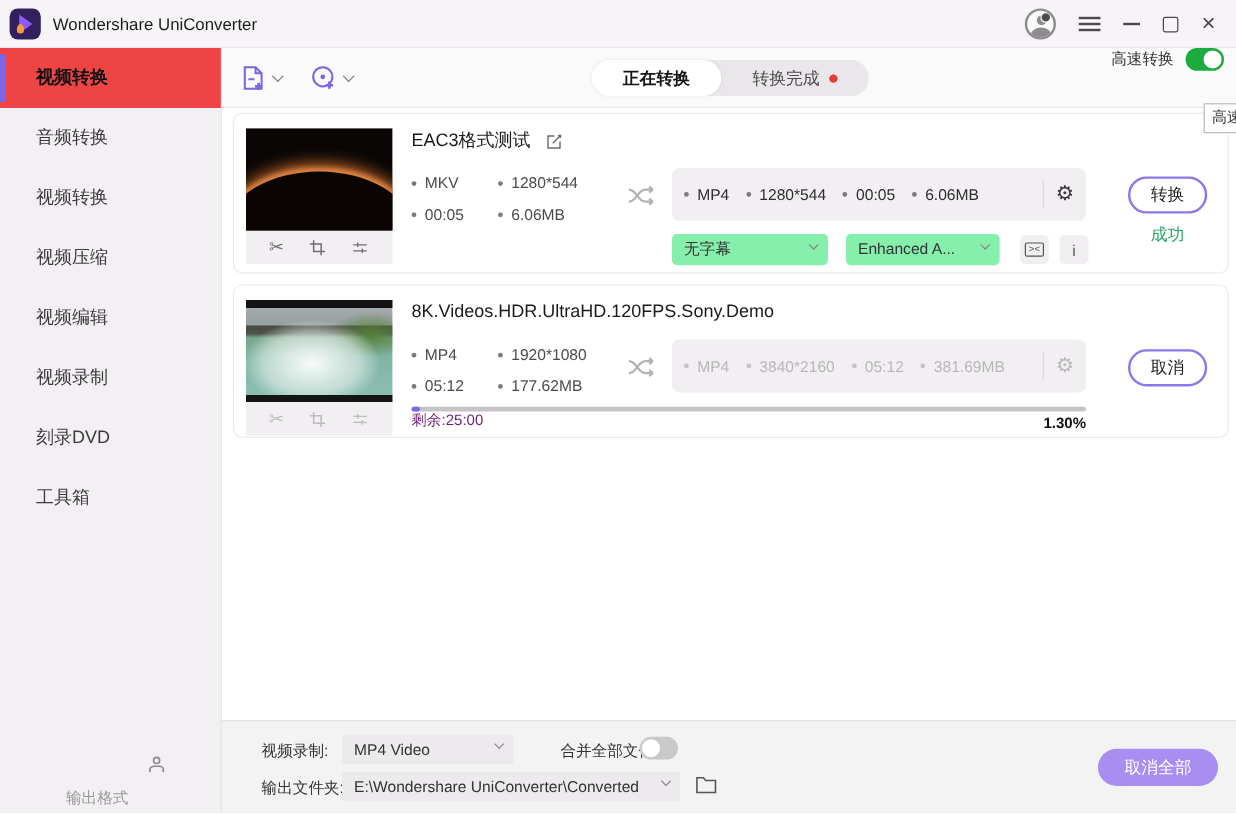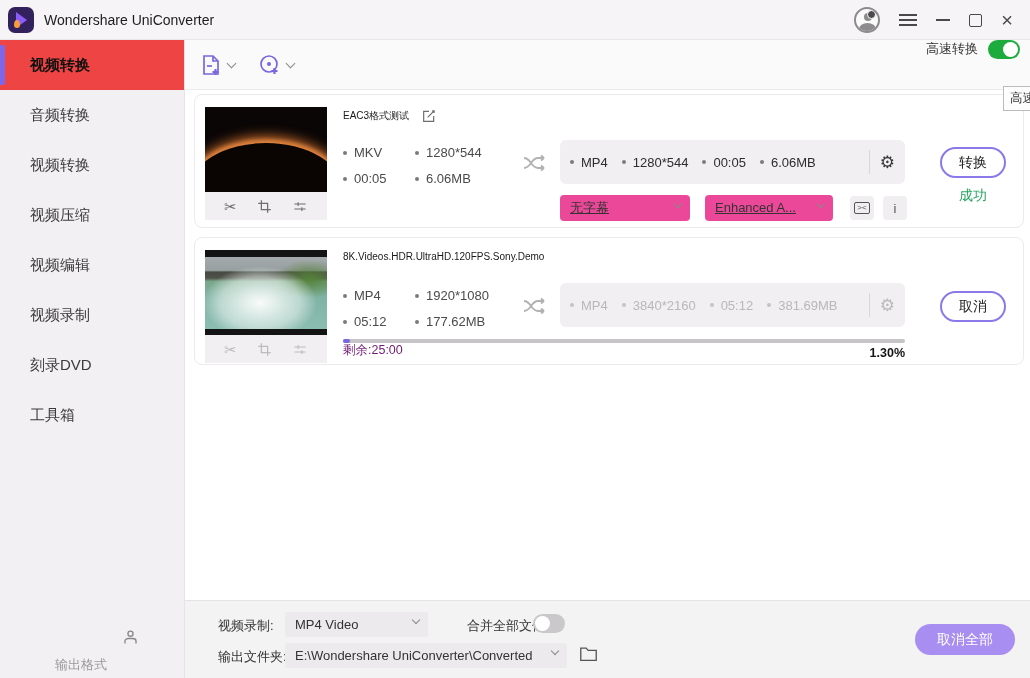--- a/index.html
+++ b/index.html
@@ -59,33 +59,33 @@
   .thumb1 .arc { position:absolute; width:152px; height:92px; left:-15px; top:36px; border-radius:50%; background:#0a0503;
     box-shadow:0 -5px 12px 2px rgba(222,118,46,.85), 0 -2px 4px 1px rgba(255,186,120,.9); }
   .thumb2 { background:
     linear-gradient(180deg,#141414 0,#141414 8%,rgba(0,0,0,0) 8%,rgba(0,0,0,0) 93%,#141414 93%),
     radial-gradient(60% 55% at 45% 62%, rgba(255,255,255,.95), rgba(234,244,240,.55) 55%, rgba(255,255,255,0) 78%),
     radial-gradient(38% 30% at 86% 34%, #55823a, rgba(85,130,58,0) 75%),
     linear-gradient(180deg,#a5abac 8%,#989fa0 24%,#474a42 26%,#4f5348 33%,#79a68a 37%,#7fb3a4 55%,#8fbfb4 100%); }
   .thumb-tools { height:28px; background:#f1eff1; display:flex; align-items:center; justify-content:center; gap:20px; }
   .thumb-tools .ticon { color:#6f6d6f; font-size:15px; line-height:15px; cursor:pointer; display:flex; align-items:center; }
   .card.r2 .thumb-tools .ticon { color:#bdbbbd; }
-  .row-title { position:absolute; left:148px; top:13px; font-size:10px; color:#1a1a1a; display:flex; align-items:center; gap:12px; }
+  .row-title { position:absolute; left:148px; top:13px; font-size:15px; color:#1a1a1a; display:flex; align-items:center; gap:12px; }
   .meta { position:absolute; left:148px; top:50px; display:grid; grid-template-columns:72px auto; grid-row-gap:11px; font-size:13px; color:#4c4a4c; }
   .mi { display:flex; align-items:center; gap:7px; white-space:nowrap; }
   .dot { width:4px; height:4px; border-radius:50%; background:#7c7a7c; flex:0 0 auto; }
   .shuffle { position:absolute; left:326px; top:56px; }
   .outbox { position:absolute; left:365px; top:45px; width:345px; height:44px; background:#f1eff1; border-radius:6px; display:flex; align-items:center; font-size:13px; color:#2e2c2e; padding:0 10px; }
   .outbox .mi { margin-right:14px; }
   .outbox .divider { width:1px; height:24px; background:#d9d7d9; margin:0 10px 0 auto; }
   .outbox .gear { font-size:17px; color:#3a383a; font-family:"DejaVu Sans",sans-serif; cursor:pointer; }
   .card.r2 .outbox { color:#b9b7b9; }
   .card.r2 .outbox .dot { background:#c5c3c5; }
   .card.r2 .outbox .gear { color:#bbb9bb; }
-  .select { position:absolute; top:100px; height:26px; background:#ec4899; border-radius:4px; font-size:13px; color:#333; line-height:26px; padding:0 24px 0 10px; cursor:pointer; white-space:nowrap; overflow:hidden;text-decoration:underline; }
+  .select { position:absolute; top:100px; height:26px; background:#86efac; border-radius:4px; font-size:13px; color:#333; line-height:26px; padding:0 24px 0 10px; cursor:pointer; white-space:nowrap; overflow:hidden; }
   .select .chev { position:absolute; right:9px; top:10px; width:6px; height:6px; }
   .sq-icon { position:absolute; top:101px; width:24px; height:24px; background:#f0eef0; border-radius:4px; display:flex; align-items:center; justify-content:center; cursor:pointer; }
   .compress-glyph { font-size:8px; letter-spacing:0; border:1.2px solid #555; border-radius:2px; padding:1px 2px; color:#555; line-height:8px; }
   .info-glyph { font-size:13px; color:#555; font-style:normal; }
   .pill-btn { position:absolute; left:745px; width:66px; height:31px; border:2px solid #8a79e8; border-radius:17px; background:#fff; font-size:14px; color:#222; display:flex; align-items:center; justify-content:center; cursor:pointer; }
   .card.r1 .pill-btn { top:52px; }
   .card.r2 .pill-btn { top:53px; }
   .status-ok { position:absolute; left:745px; top:92px; width:66px; text-align:center; font-size:14px; color:#27a562; }
   .progress-track { position:absolute; left:148px; top:101px; width:562px; height:4px; background:#c6c4c6; border-radius:2px; }
   .progress-fill { height:4px; background:#7a66e0; border-radius:2px; width:0; }
@@ -157,20 +157,29 @@
     </div>
     <div class="tool-group" style="left:73px;">
       <svg class="icon" width="24" height="24" viewBox="0 0 24 24">
         <circle cx="11" cy="11" r="8" fill="none" stroke="#7a66e0" stroke-width="1.7"></circle>
         <circle cx="11" cy="11" r="2" fill="#7a66e0"></circle>
         <path d="M16.5 15 v6 M13.5 18 h6" stroke="#7a66e0" stroke-width="2.2"></path>
       </svg>
       <span class="chev"></span>
     </div>
 
+    <div class="tabs">
+      <div class="tab active">
+        <span>正在转换</span>
+      </div>
+      <div class="tab">
+        <span>转换完成</span>
+        <span class="reddot"></span>
+      </div>
+    </div>
 
     <div class="hs-area">
       <span class="hs-label">高速转换</span>
       <div class="toggle-on">
           <span class="knob"></span>
         </div>
     </div>
   </div>
 
   <div class="edge-tooltip">高速</div>

